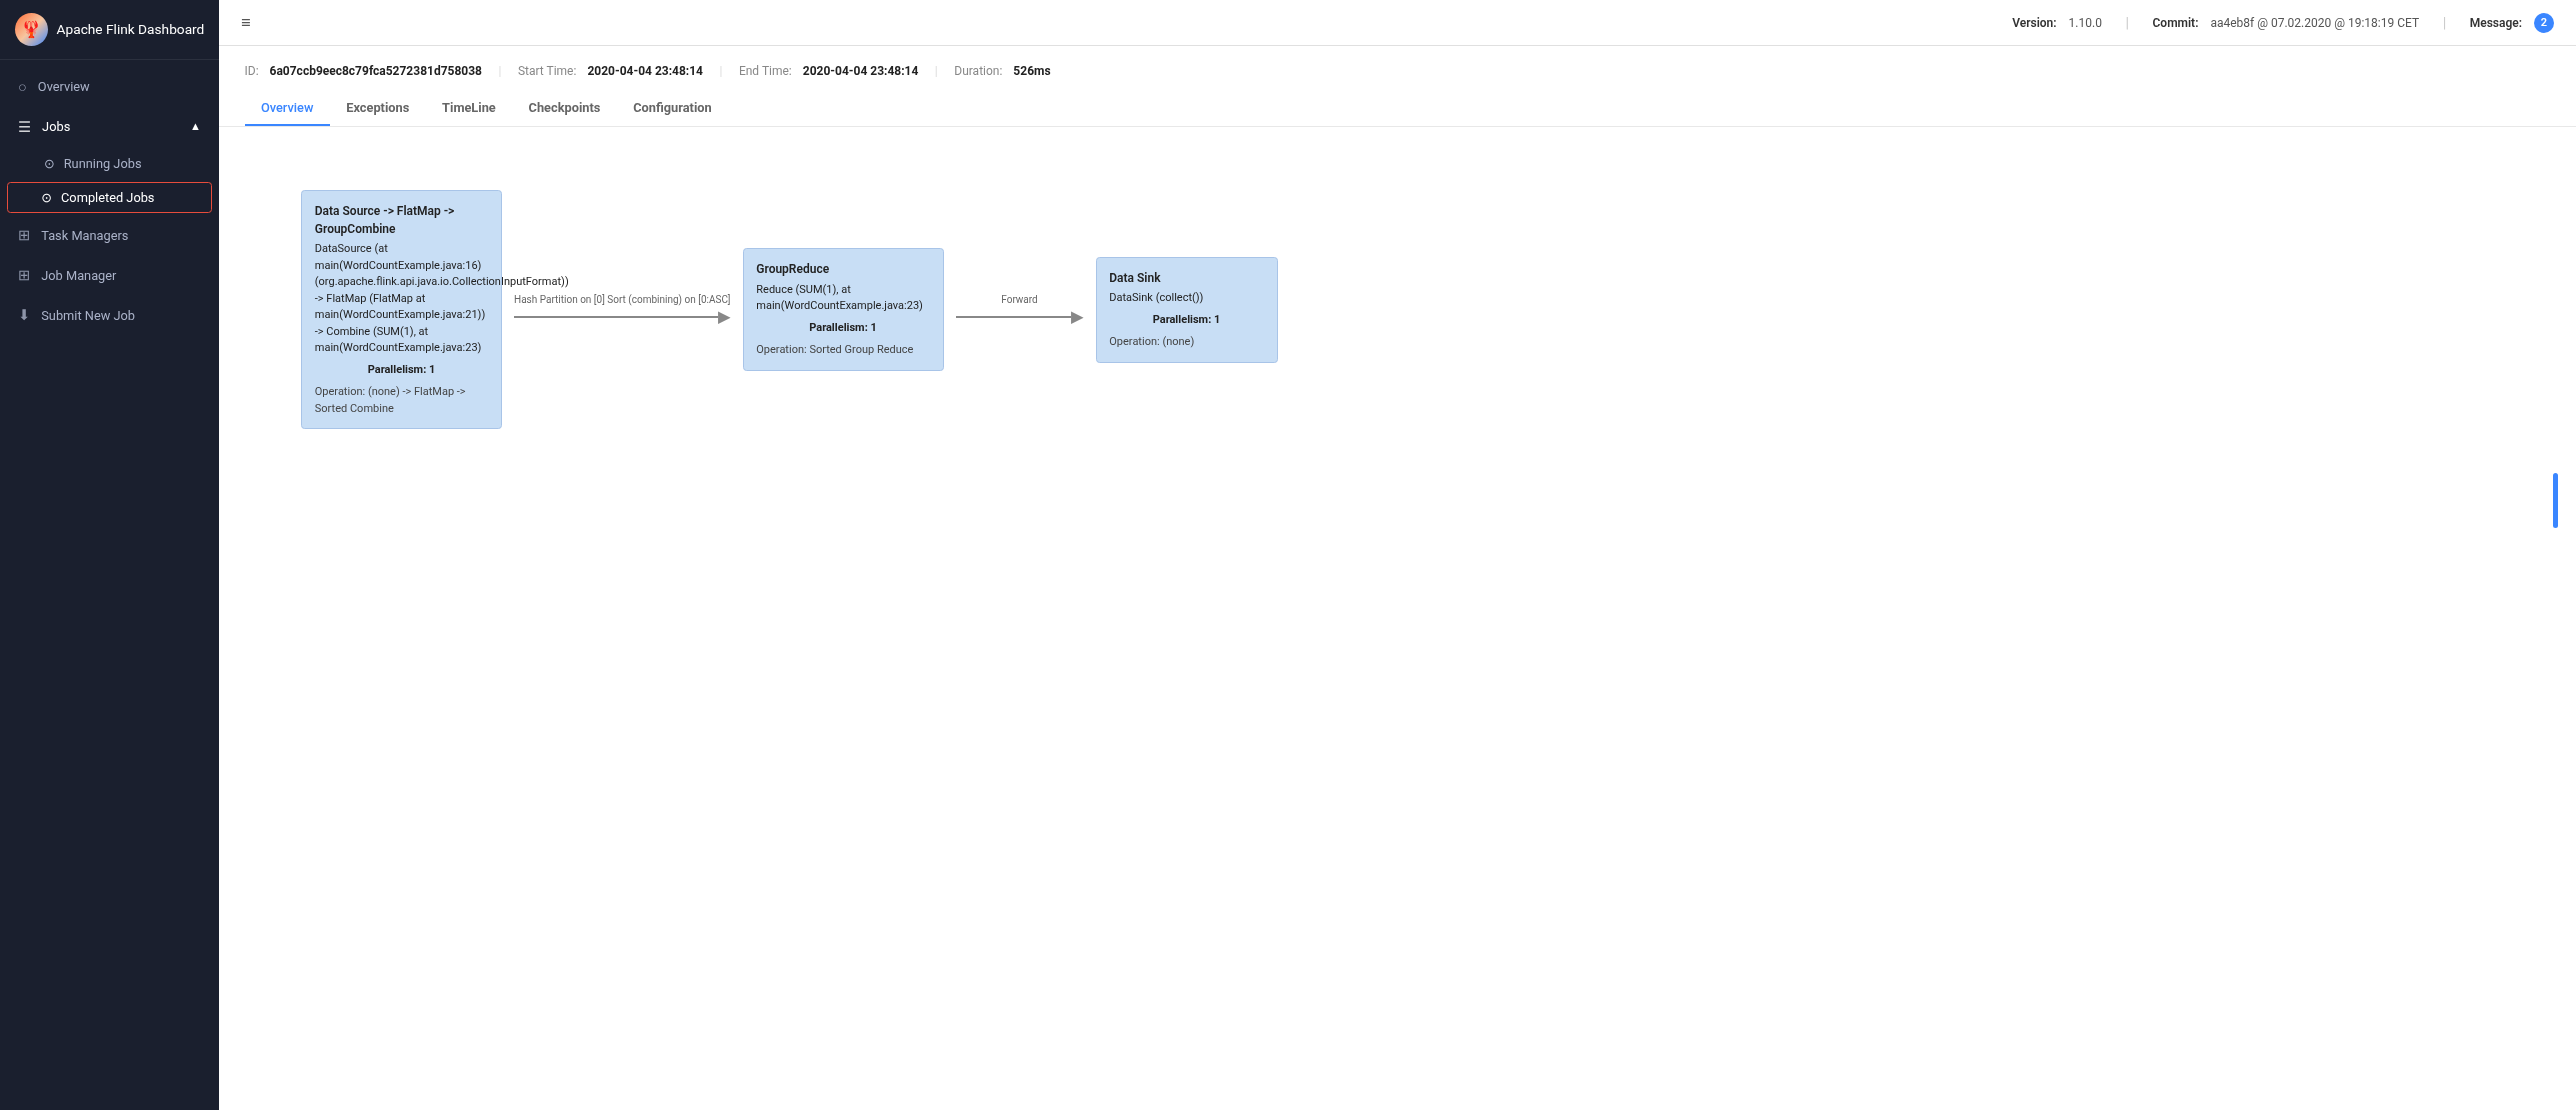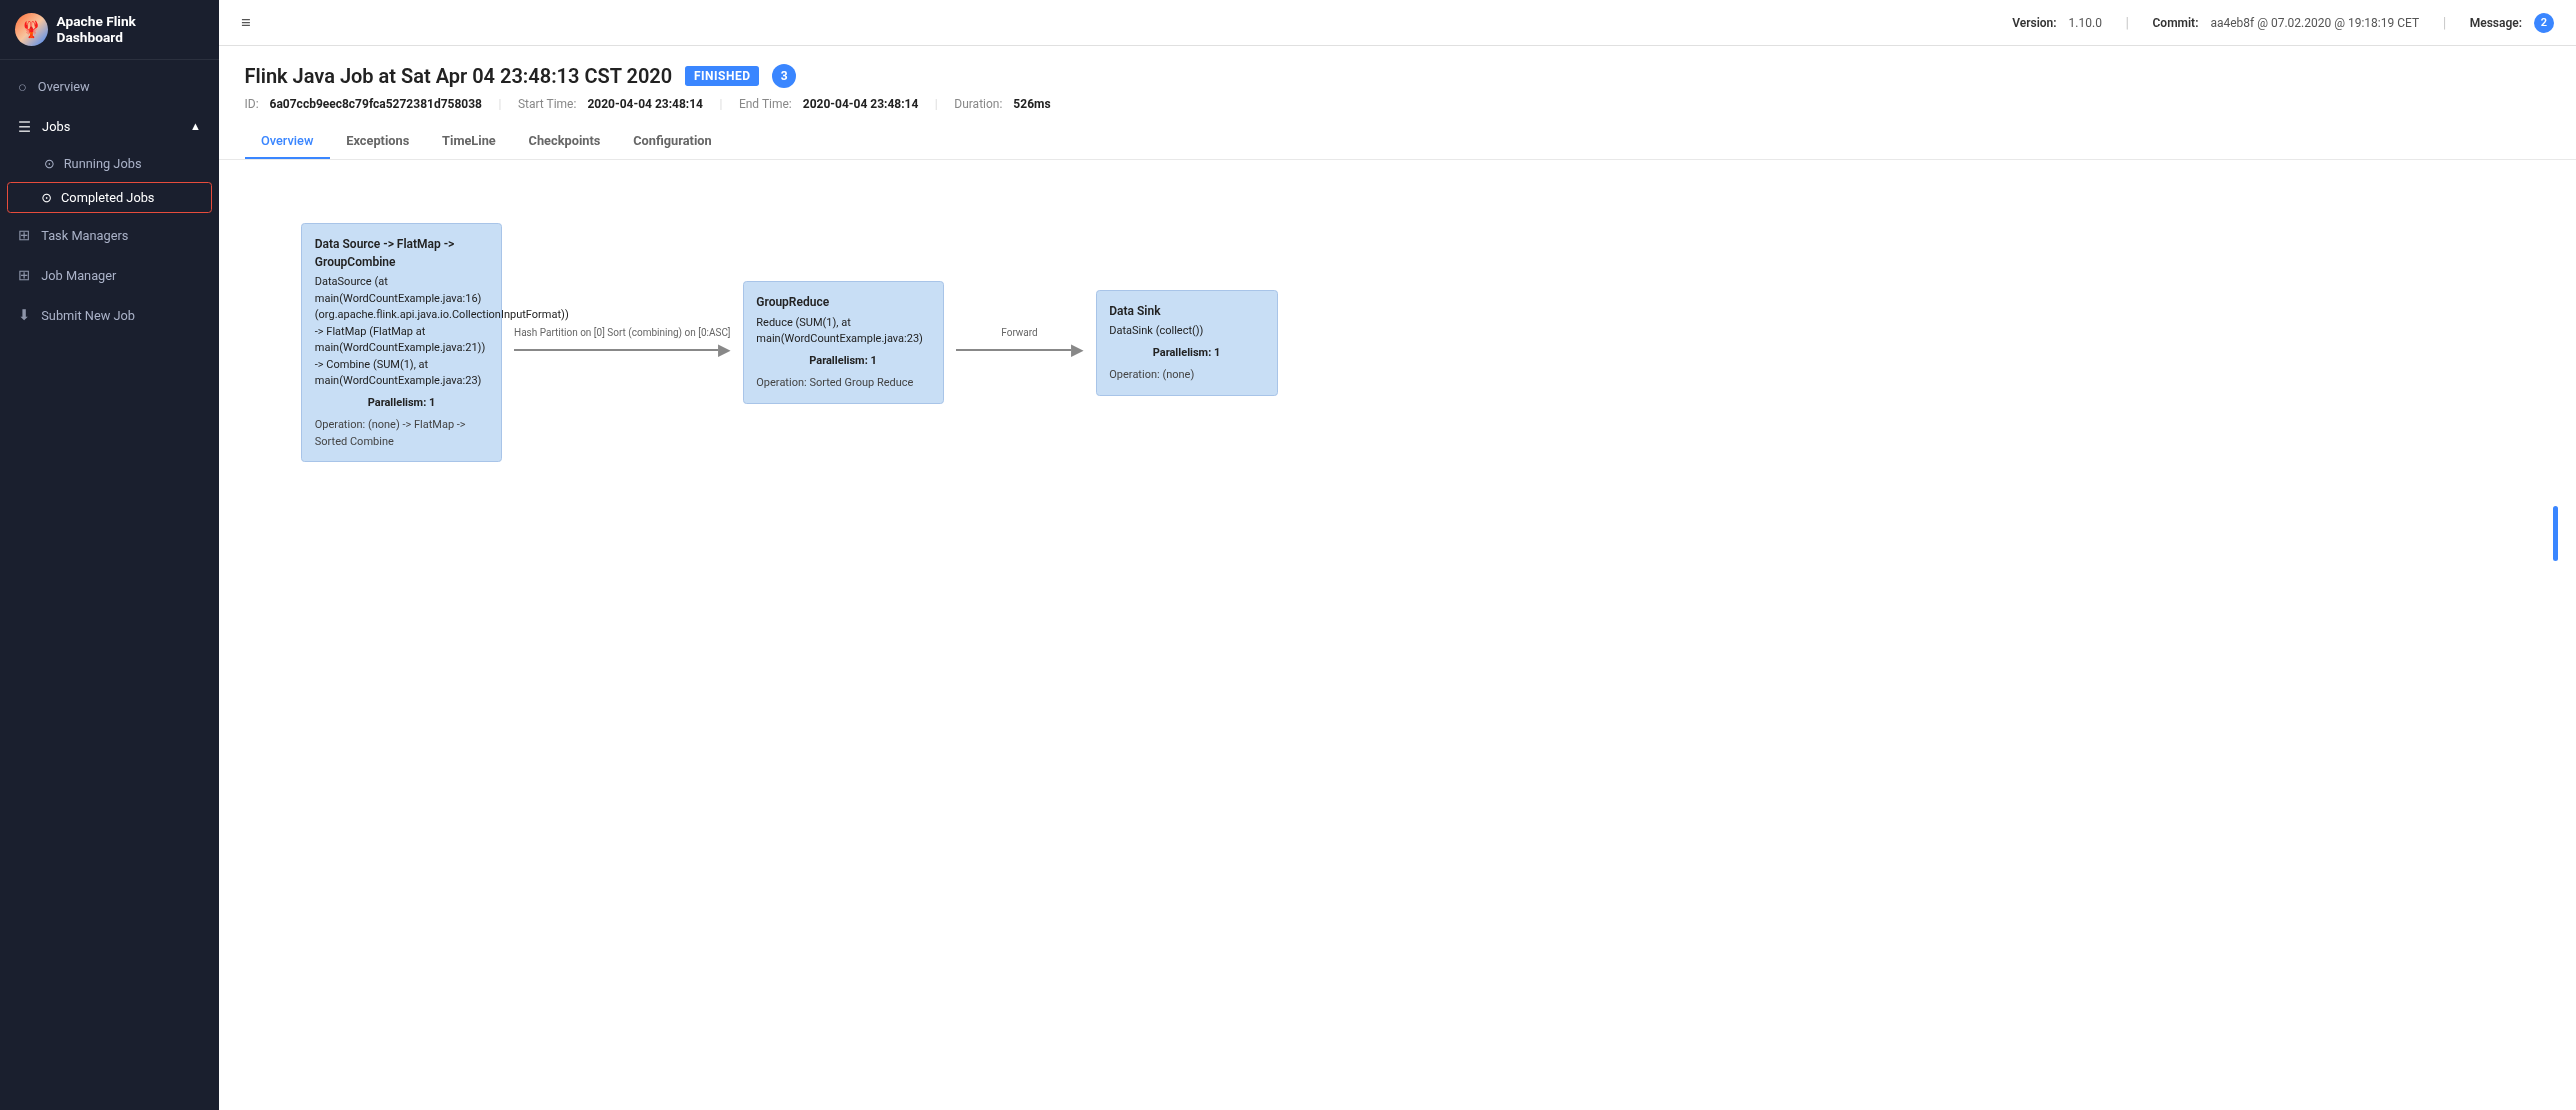--- a/index.html
+++ b/index.html
@@ -27,21 +27,21 @@
       width: 33px;
       height: 33px;
       border-radius: 50%;
       background: linear-gradient(135deg, #ff6b35, #f7c59f, #3a86ff);
       display: flex; align-items: center; justify-content: center;
       font-size: 16.4px;
       flex-shrink: 0;
     }
     .sidebar-title {
       font-size: 13.7px;
-      font-weight: 700;
+      font-weight: 400;
       color: #fff;
     }
     .sidebar-nav {
       padding: 7.3px 0;
       flex: 1;
     }
     .nav-item {
       display: flex;
       align-items: center;
       padding: 11px 18px;
@@ -323,25 +323,20 @@
     <span class="topbar-divider">|</span>
     <div class="topbar-info">
       <span class="label">Message:</span>
       <div class="topbar-message-badge">2</div>
     </div>
   </div>
 
   <div class="content">
 
     <div class="job-header">
-      <div class="job-title-row">
-        <span class="job-title">Flink Java Job at Sat Apr 04 23:48:13 CST 2020</span>
-        <span class="status-badge">FINISHED</span>
-        <div class="alert-badge">3</div>
-      </div>
       <div class="job-meta">
         <span class="meta-label">ID:</span>
         <span class="meta-value">6a07ccb9eec8c79fca5272381d758038</span>
         <span class="meta-divider">|</span>
         <span class="meta-label">Start Time:</span>
         <span class="meta-value">2020-04-04 23:48:14</span>
         <span class="meta-divider">|</span>
         <span class="meta-label">End Time:</span>
         <span class="meta-value">2020-04-04 23:48:14</span>
         <span class="meta-divider">|</span>

